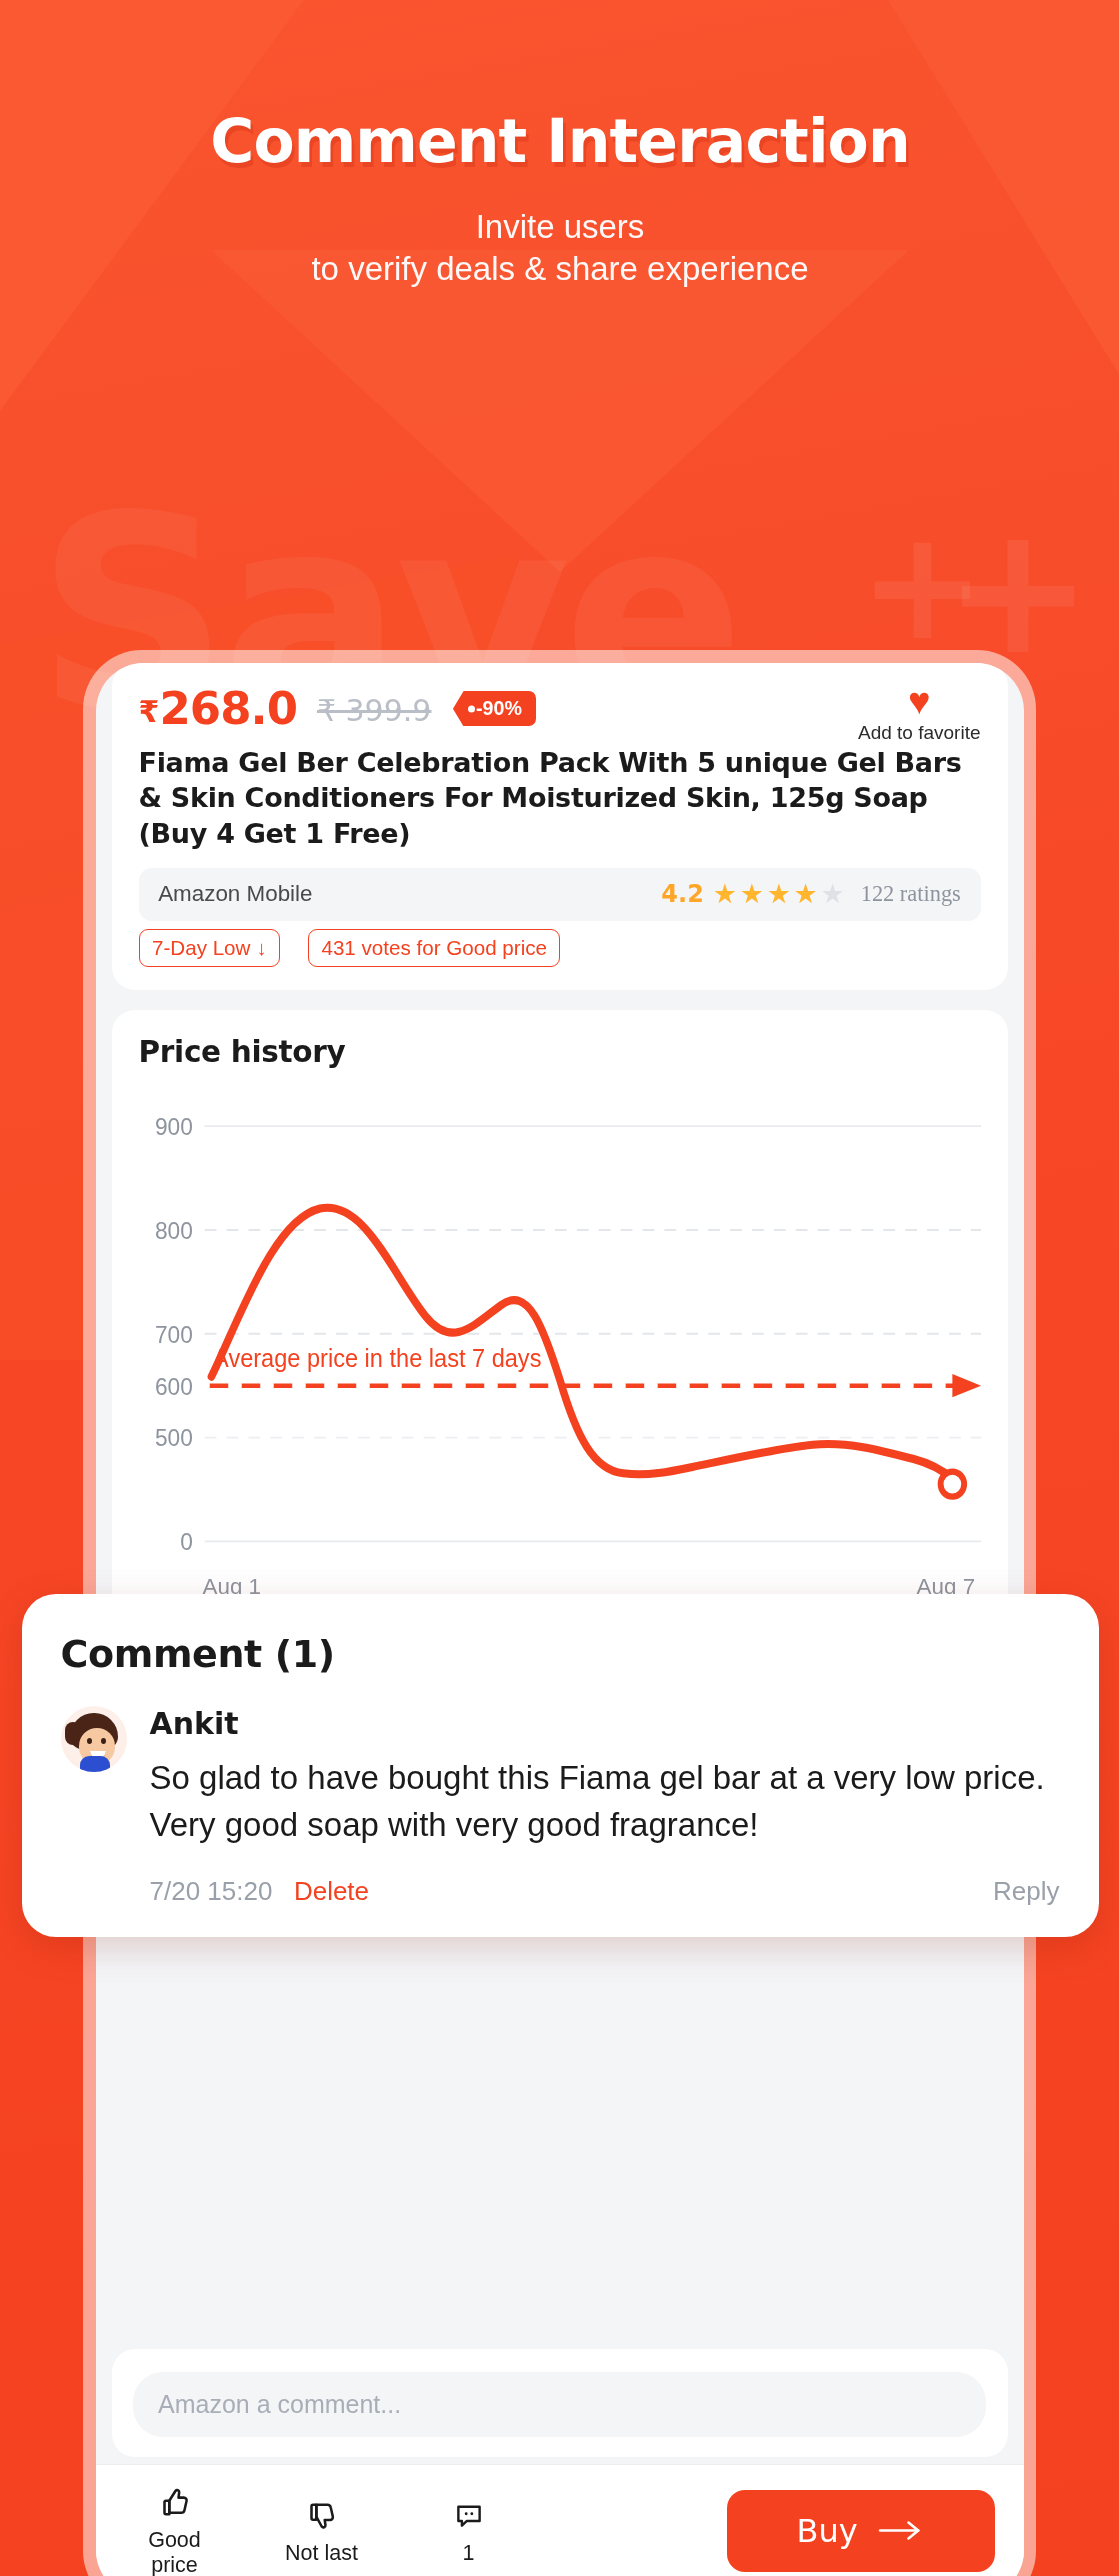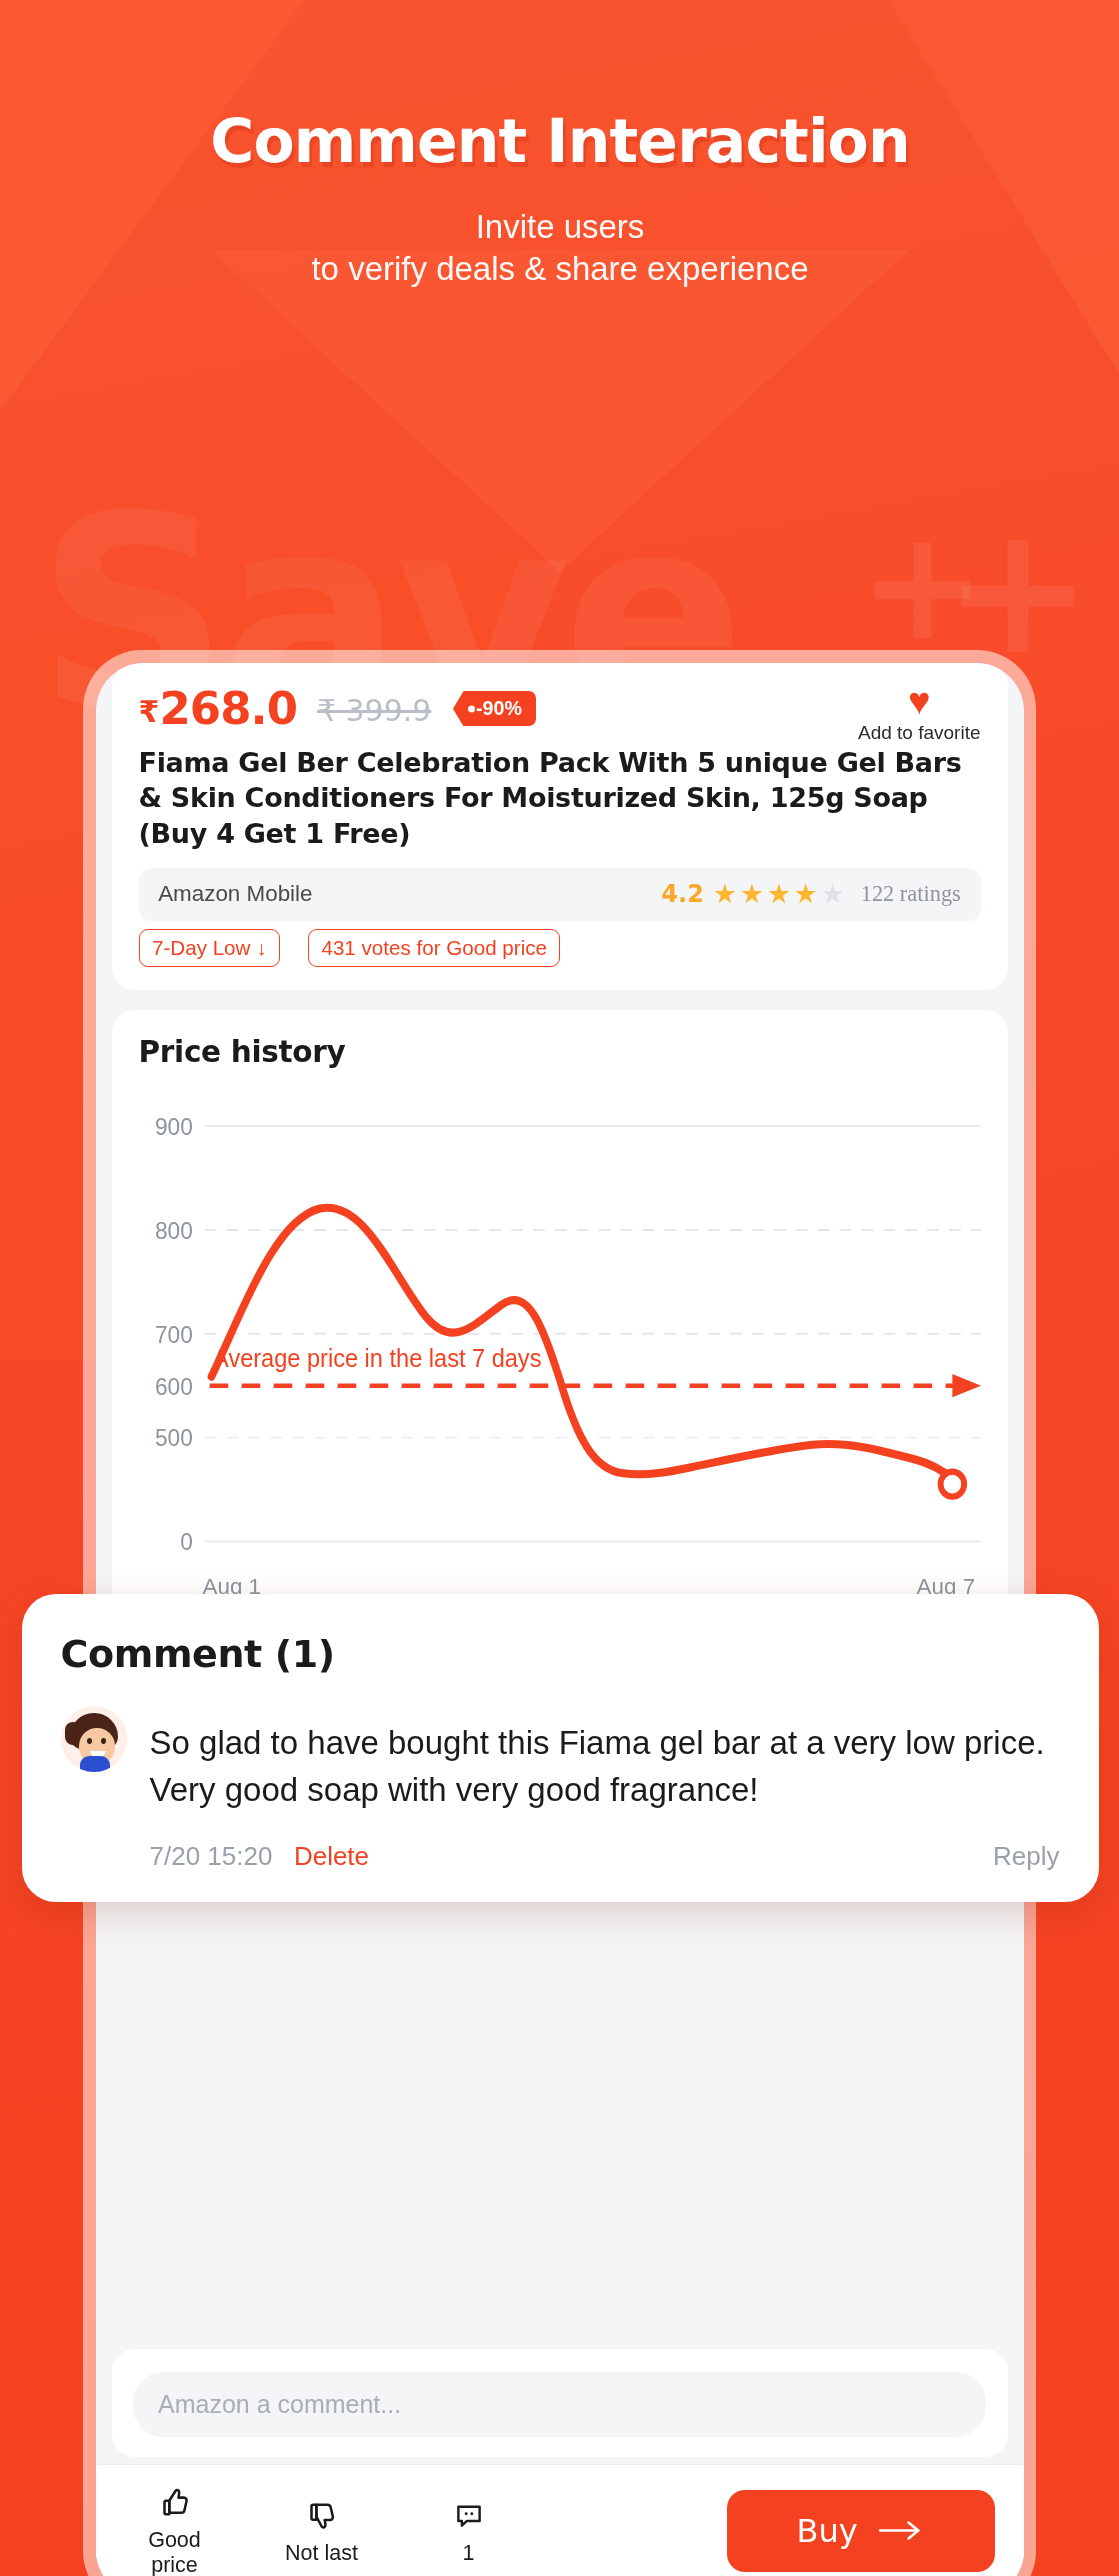--- a/index.html
+++ b/index.html
@@ -422,20 +422,21 @@
   <div class="comment-item">
     <div class="avatar">
       <div class="av-hair"></div>
       <div class="av-face"></div>
       <div class="av-eye l"></div>
       <div class="av-eye r"></div>
       <div class="av-mouth"></div>
       <div class="av-body"></div>
     </div>
     <div class="comment-body">
+      <div class="comment-author">Ankit</div>
       <div class="comment-text">So glad to have bought this Fiama gel bar at a very low price. Very good soap with very good fragrance!</div>
       <div class="comment-meta">
         <span class="meta-time">7/20 15:20</span>
         <span class="meta-delete">Delete</span>
         <span class="meta-reply">Reply</span>
       </div>
     </div>
   </div>
 </div>
 

